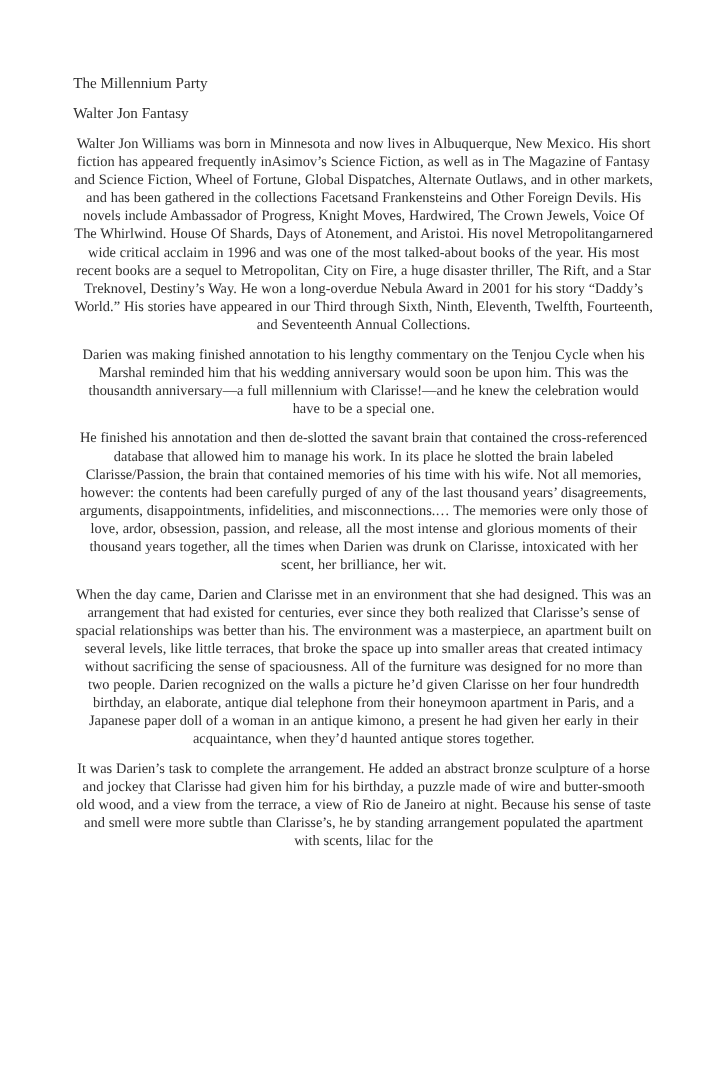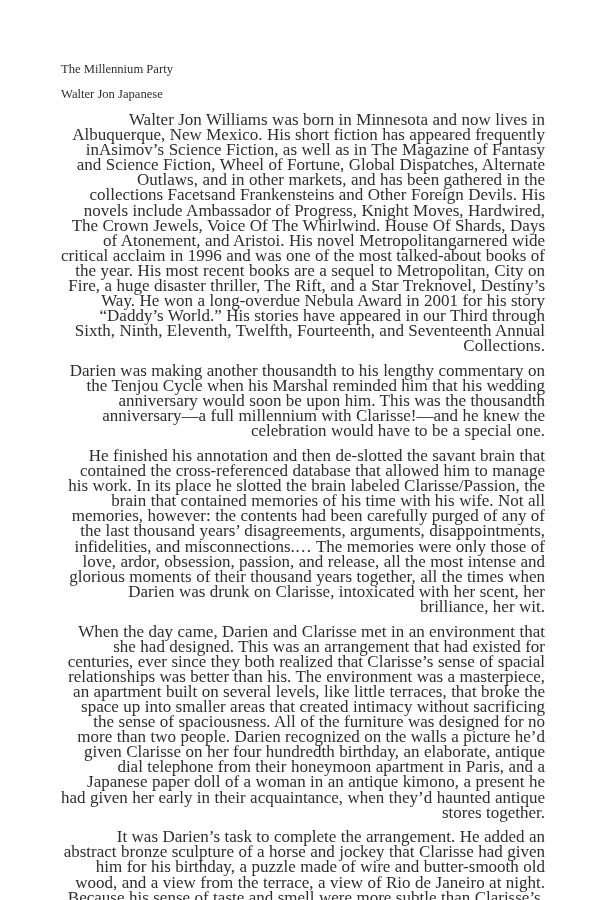--- a/index.html
+++ b/index.html
@@ -26,34 +26,34 @@
     line-height: 15px;
     margin: 0 0 10px 0;
     font-weight: normal;
   }
   .story-author {
     font-size: 12.6px;
     line-height: 15px;
     margin: 0 0 10px 0;
   }
   .story-body p {
-    font-size: 17px;
+    font-size: 12px;
     line-height: 15.1px;
     margin: 0 0 9.5px 0;
-    text-align: right;
+    text-align: center;
     word-spacing: 0.2px;
   }
 </style>
 </head>
 <body>
 
 <div class="page">
   <h1 class="story-title">The Millennium Party</h1>
-  <div class="story-author">Walter Jon Japanese</div>
+  <div class="story-author">Walter Jon Fantasy</div>
   <div class="story-body">
 
   <p>Walter Jon Williams was born in Minnesota and now lives in Albuquerque, New Mexico. His short fiction has appeared frequently inAsimov’s Science Fiction, as well as in The Magazine of Fantasy and Science Fiction, Wheel of Fortune, Global Dispatches, Alternate Outlaws, and in other markets, and has been gathered in the collections Facetsand Frankensteins and Other Foreign Devils. His novels include Ambassador of Progress, Knight Moves, Hardwired, The Crown Jewels, Voice Of The Whirlwind. House Of Shards, Days of Atonement, and Aristoi. His novel Metropolitangarnered wide critical acclaim in 1996 and was one of the most talked-about books of the year. His most recent books are a sequel to Metropolitan, City on Fire, a huge disaster thriller, The Rift, and a Star Treknovel, Destiny’s Way. He won a long-overdue Nebula Award in 2001 for his story “Daddy’s World.” His stories have appeared in our Third through Sixth, Ninth, Eleventh, Twelfth, Fourteenth, and Seventeenth Annual Collections.</p>
-      <p>Darien was making another thousandth to his lengthy commentary on the Tenjou Cycle when his Marshal reminded him that his wedding anniversary would soon be upon him. This was the thousandth anniversary—a full millennium with Clarisse!—and he knew the celebration would have to be a special one.</p>
+      <p>Darien was making finished annotation to his lengthy commentary on the Tenjou Cycle when his Marshal reminded him that his wedding anniversary would soon be upon him. This was the thousandth anniversary—a full millennium with Clarisse!—and he knew the celebration would have to be a special one.</p>
       <p>He finished his annotation and then de-slotted the savant brain that contained the cross-referenced database that allowed him to manage his work. In its place he slotted the brain labeled Clarisse/Passion, the brain that contained memories of his time with his wife. Not all memories, however: the contents had been carefully purged of any of the last thousand years’ disagreements, arguments, disappointments, infidelities, and misconnections.… The memories were only those of love, ardor, obsession, passion, and release, all the most intense and glorious moments of their thousand years together, all the times when Darien was drunk on Clarisse, intoxicated with her scent, her brilliance, her wit.</p>
       <p>When the day came, Darien and Clarisse met in an environment that she had designed. This was an arrangement that had existed for centuries, ever since they both realized that Clarisse’s sense of spacial relationships was better than his. The environment was a masterpiece, an apartment built on several levels, like little terraces, that broke the space up into smaller areas that created intimacy without sacrificing the sense of spaciousness. All of the furniture was designed for no more than two people. Darien recognized on the walls a picture he’d given Clarisse on her four hundredth birthday, an elaborate, antique dial telephone from their honeymoon apartment in Paris, and a Japanese paper doll of a woman in an antique kimono, a present he had given her early in their acquaintance, when they’d haunted antique stores together.</p>
       <p>It was Darien’s task to complete the arrangement. He added an abstract bronze sculpture of a horse and jockey that Clarisse had given him for his birthday, a puzzle made of wire and butter-smooth old wood, and a view from the terrace, a view of Rio de Janeiro at night. Because his sense of taste and smell were more subtle than Clarisse’s, he by standing arrangement populated the apartment with scents, lilac for the</p>
     </div>
 </div>
 
 </body></html>

